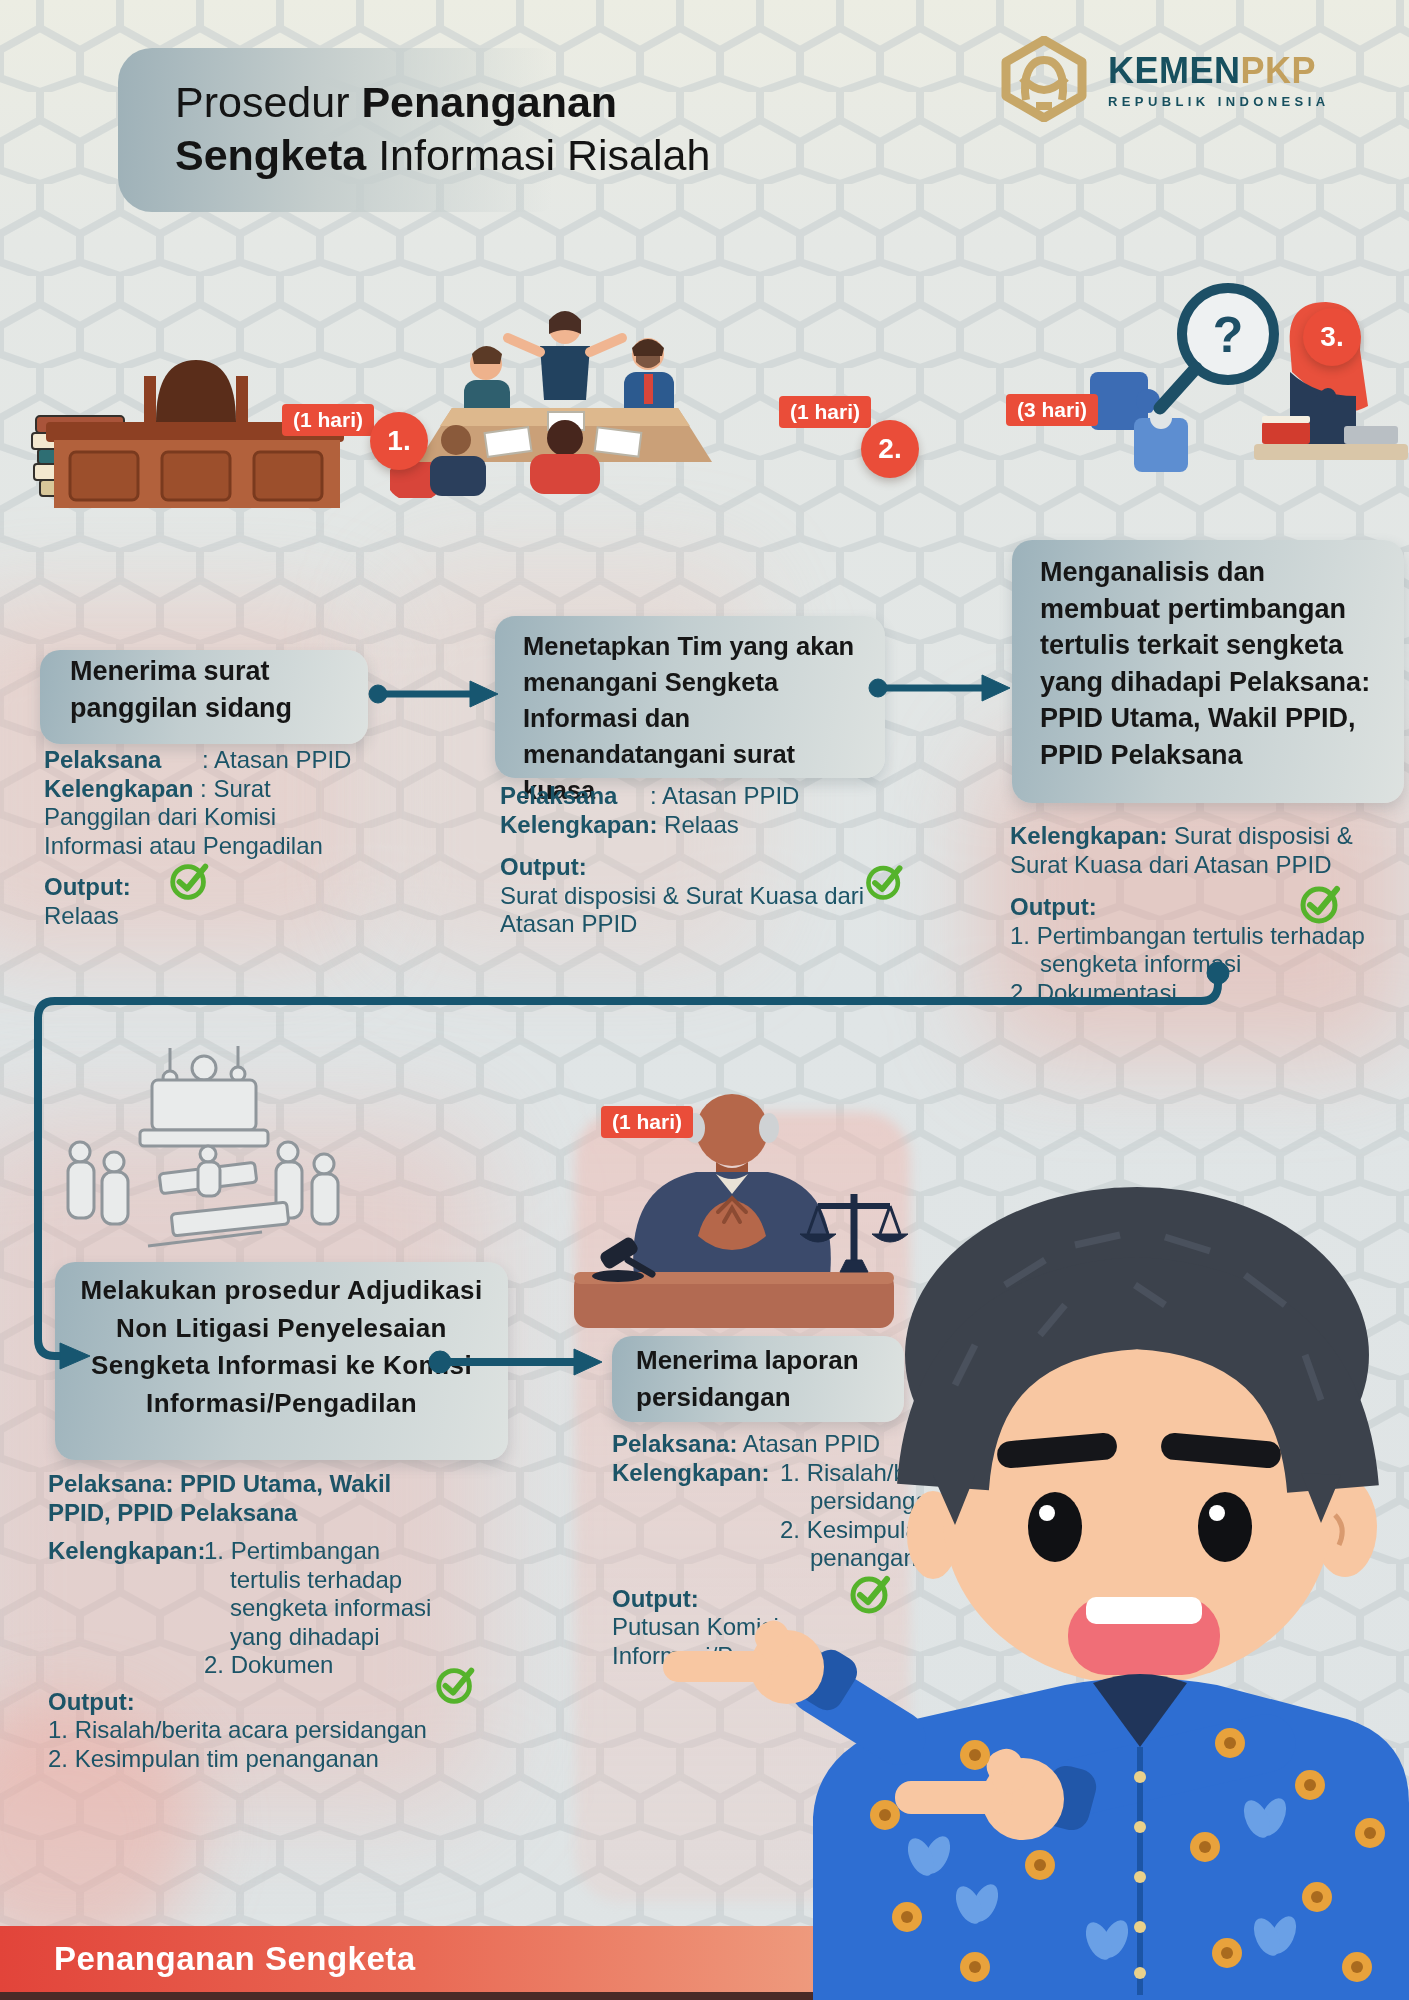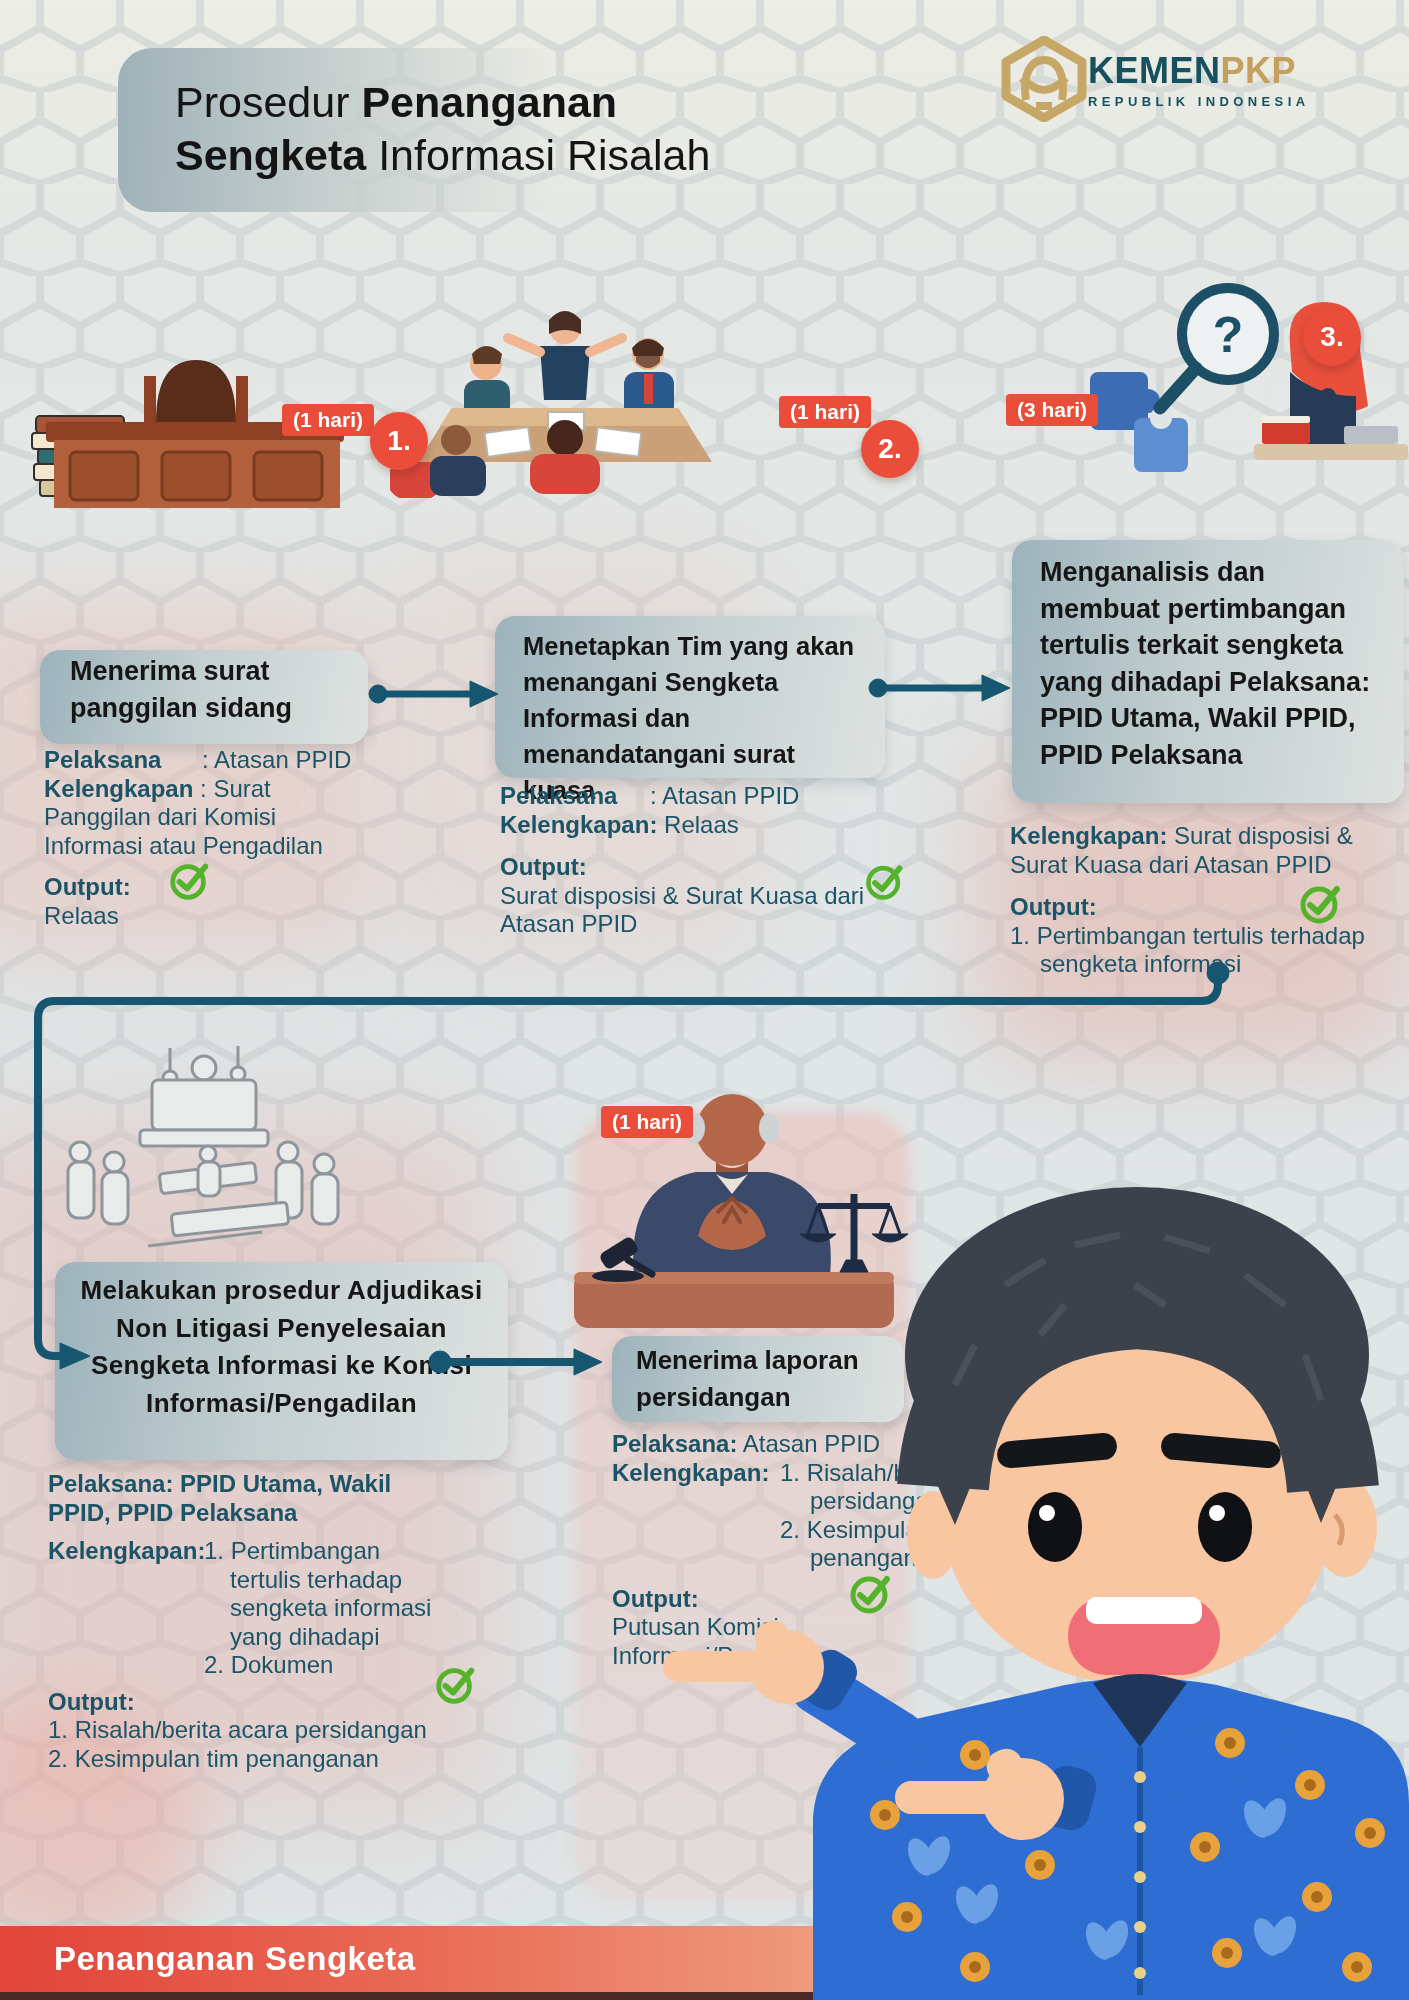--- a/index.html
+++ b/index.html
@@ -25,21 +25,21 @@
 .flexrow{display:flex}
 .chk{position:absolute;z-index:5}
 .illus{position:absolute;z-index:3}
 #conn{position:absolute;left:0;top:0;z-index:6;pointer-events:none}
 #character{position:absolute;z-index:8}
 #headerband{position:absolute;left:118px;top:48px;width:452px;height:164px;border-radius:34px;z-index:1;
   background:linear-gradient(92deg,#9eb1b8 0%,#c5cecd 45%,rgba(233,234,229,0) 96%)}
 #pagetitle{position:absolute;left:175px;top:76px;z-index:2;font-size:43px;line-height:1.24;color:#141414;font-weight:400}
 #pagetitle .bb{font-weight:700}
 #logo{position:absolute;left:1000px;top:36px;z-index:2;display:flex;align-items:center}
-#logotext{margin-left:0}
+#logotext{margin-left:20px}
 #logobrand{font-size:36px;font-weight:700;letter-spacing:.5px}
 #logobrand .kemen{color:#17505f}
 #logobrand .pkp{color:#c3a05d}
 #logosub{font-size:13px;font-weight:700;letter-spacing:4.4px;color:#17505f;margin-top:2px}
 #footer{position:absolute;left:0;top:1926px;width:1409px;height:66px;z-index:7;display:flex;align-items:center;
   background:linear-gradient(90deg,#e2443a 0%,#e96a55 30%,#efa183 62%,#f5cdb6 100%)}
 #footer span{color:#fff;font-size:33px;font-weight:700;margin-left:54px;letter-spacing:.5px}
 #footstrip{position:absolute;left:0;top:1992px;width:1409px;height:8px;background:#4a2a27;z-index:7}
 </style>
 </head>
@@ -180,20 +180,21 @@
     <rect x="186" y="140" width="48" height="7" rx="2" fill="#f4efe2"></rect>
     <rect x="268" y="150" width="54" height="18" rx="3" fill="#b9bfc4"></rect>
   </svg>
   <div class="badge" style="left:1006px;top:394px">(3 hari)</div>
   <div class="stepnum" style="left:1303px;top:308px">3.</div>
   <div class="tbox" style="left:1012px;top:540px;width:392px;height:263px;padding:14px 14px 14px 28px;font-size:27px;line-height:36.5px">Menganalisis dan membuat pertimbangan tertulis terkait sengketa yang dihadapi Pelaksana: PPID Utama, Wakil PPID, PPID Pelaksana</div>
   <div class="detail" style="left:1010px;top:822px;width:398px">
     <div><b>Kelengkapan:</b><span> Surat disposisi &amp; Surat Kuasa dari Atasan PPID</span></div>
     <div style="margin-top:14px"><b>Output:</b></div>
     <div class="ni" style="width:380px">1. Pertimbangan tertulis terhadap sengketa informasi</div>
+    <div class="ni">2. Dokumentasi</div>
   </div>
   <svg class="chk" style="left:1296px;top:878px" width="50" height="50" viewBox="0 0 50 50">
     <circle cx="23" cy="27" r="16" fill="none" stroke="#55b32b" stroke-width="5"></circle>
     <path d="M14 27 L22 34 L41 11" fill="none" stroke="#55b32b" stroke-width="6" stroke-linecap="round" stroke-linejoin="round"></path>
   </svg>
 
   <svg class="illus" style="left:52px;top:1036px" width="300" height="244" viewBox="0 0 300 244">
     <g stroke="#8f969b" stroke-width="3" fill="#e9ebeb">
       <path d="M118 12 V36 M186 10 V32" fill="none"></path>
       <circle cx="118" cy="42" r="7"></circle>

